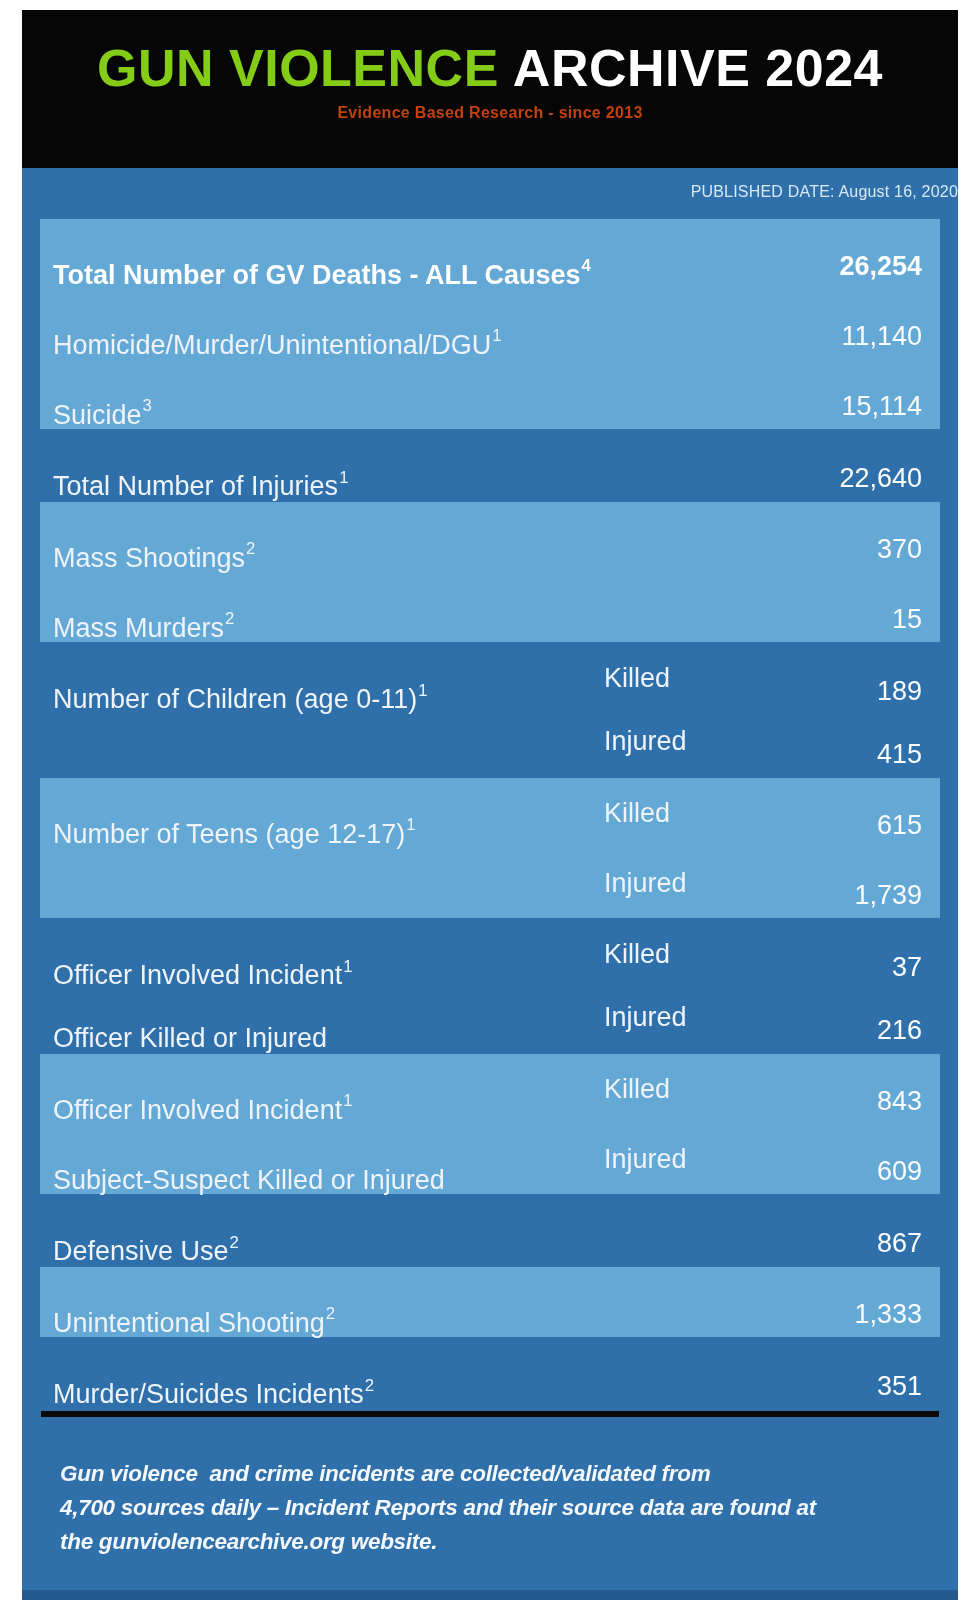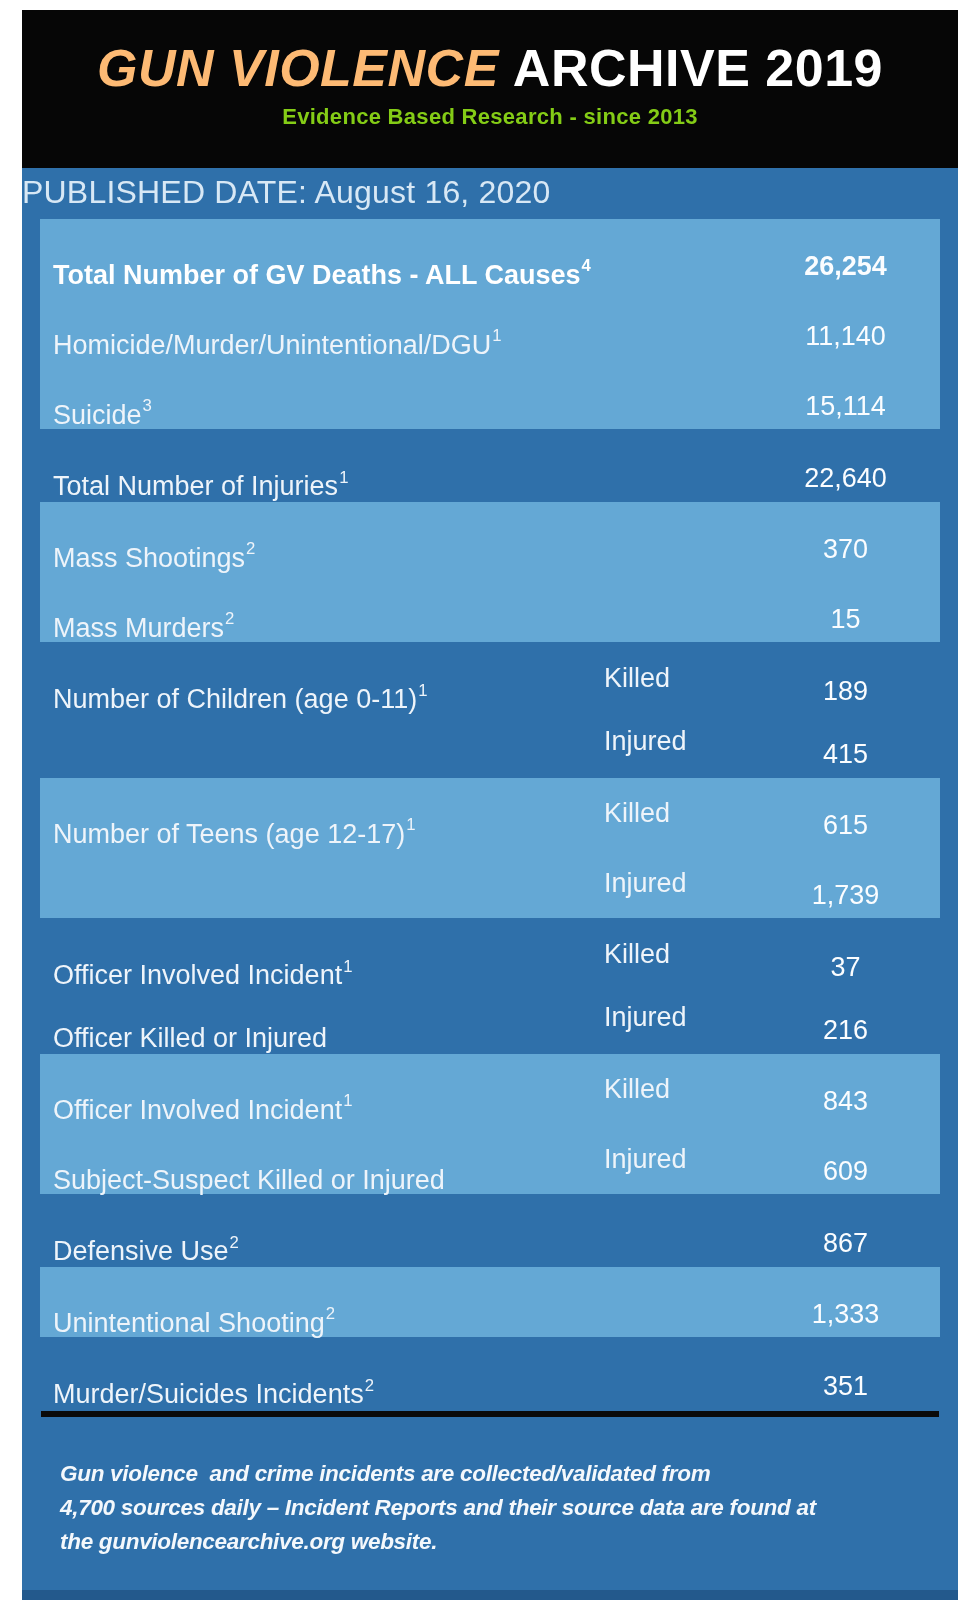--- a/index.html
+++ b/index.html
@@ -23,44 +23,43 @@
     padding-top: 0;
   }
   .title-line {
     padding-top: 28px;
     font-size: 52px;
     font-weight: bold;
     letter-spacing: 0.5px;
     white-space: nowrap;
   }
   .t-orange {
-    color: #fdba74;
-    font-style: italic;
+    color: #84cc16;
     margin-right: 14px;
   }
   .t-white { color: #ffffff; }
   .subtitle {
     margin-top: 6px;
-    color: #84cc16;
-    font-size: 22px;
+    color: #c2410c;
+    font-size: 16px;
     font-weight: bold;
     letter-spacing: 0.3px;
   }
   
   .bodyblue {
     position: relative;
     background: #2f70aa;
     height: 1432px;
   }
   .pubdate {
     height: 46px;
     line-height: 48px;
-    text-align: left;
+    text-align: right;
     color: #d8e8f5;
-    font-size: 32px;
+    font-size: 16px;
     letter-spacing: 0.2px;
   }
   
   .section.light {
     background: #64a8d5;
     margin: 5px 18px;
   }
   .section.dark { background: transparent; }
   .row {
     display: flex;
@@ -69,21 +68,21 @@
     color: #eef4fa;
     font-size: 27px;
     white-space: nowrap;
   }
   .section.dark .row { height: 63px; padding-left: 31px; padding-right: 36px; }
   .section.light .row { height: 70px; padding-left: 13px; padding-right: 18px; }
   .row.bold { font-weight: bold; color: #ffffff; }
   .cell { display: block; }
   .cell.label { flex: 0 0 551px; overflow: visible; margin-top: 42px; }
   .cell.mid   { flex: 0 0 165px; }
-  .cell.value { flex: 1 1 auto; text-align: center; color: #fbfdff; margin-top: 25px; }
+  .cell.value { flex: 1 1 auto; text-align: right; color: #fbfdff; margin-top: 25px; }
   .cell.label sup {
     font-size: 62%;
     line-height: 0;
     position: relative;
     top: -0.15em;
     margin-left: 1px;
   }
   
   .divider {
     height: 6px;
@@ -109,21 +108,21 @@
     background: #23598c;
   }
 </style>
 </head>
 <body>
 
 <div class="frame">
 
   <div class="header">
     <div class="title-line">
-      <span class="t-orange">GUN VIOLENCE</span><span class="t-white">ARCHIVE 2019</span>
+      <span class="t-orange">GUN VIOLENCE</span><span class="t-white">ARCHIVE 2024</span>
     </div>
     <div class="subtitle">Evidence Based Research - since 2013</div>
   </div>
 
   <div class="bodyblue">
     <div class="pubdate">PUBLISHED DATE: August 16, 2020</div>
 
     <div class="table">
         <div class="section light">
           <div class="row bold">

